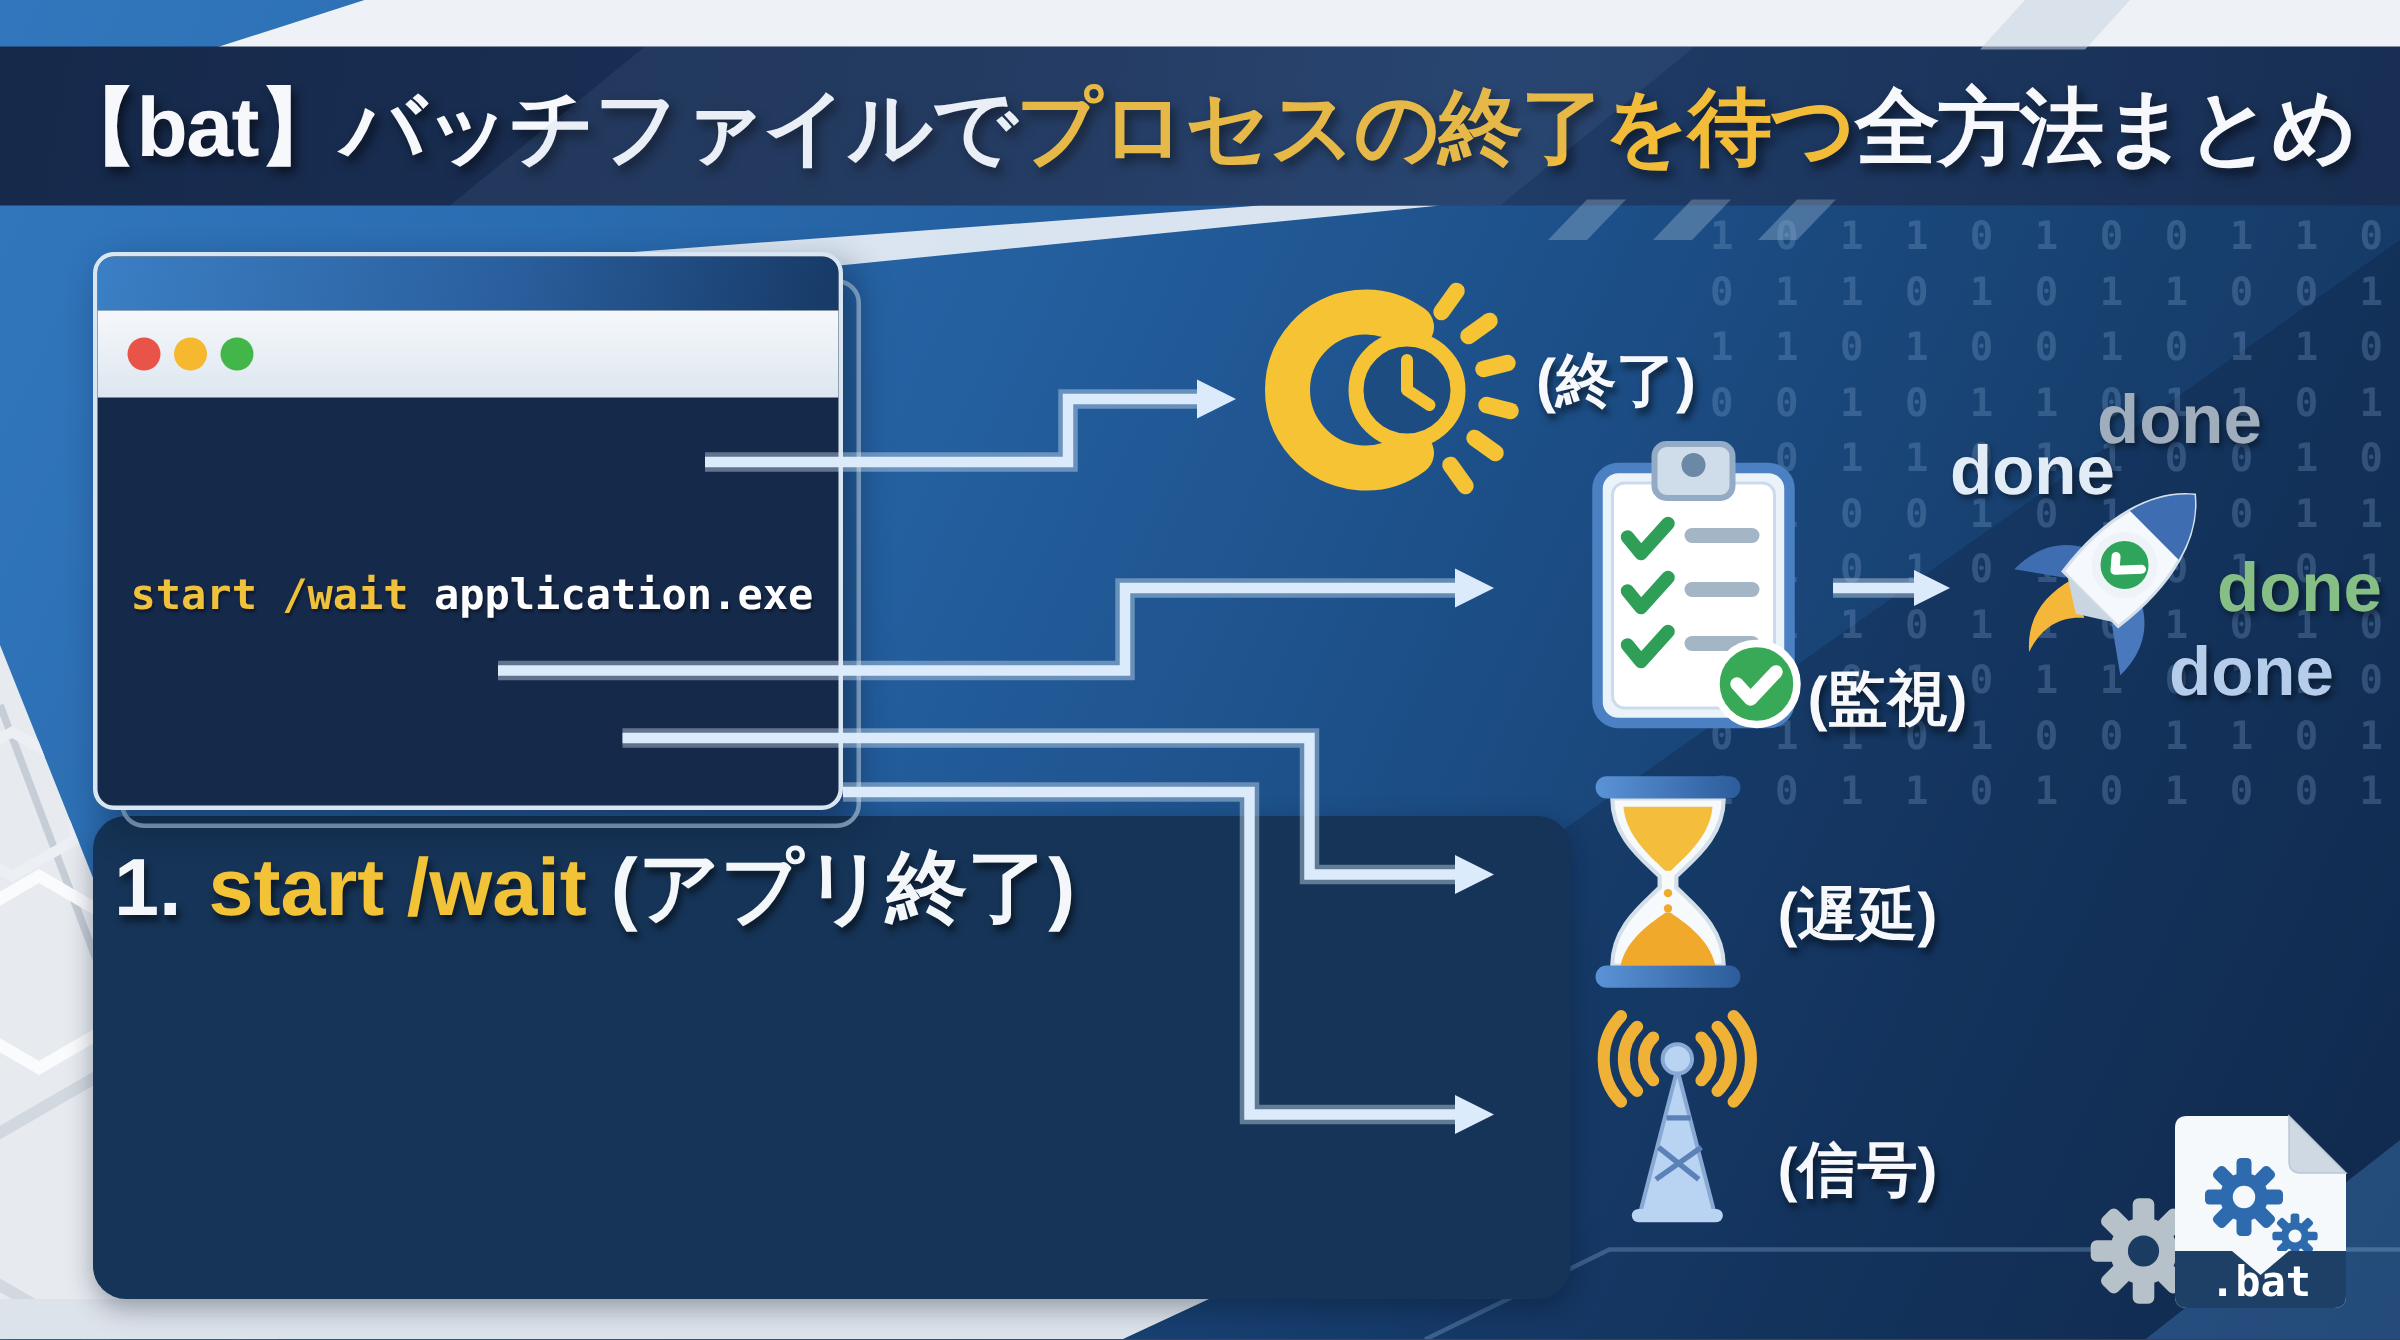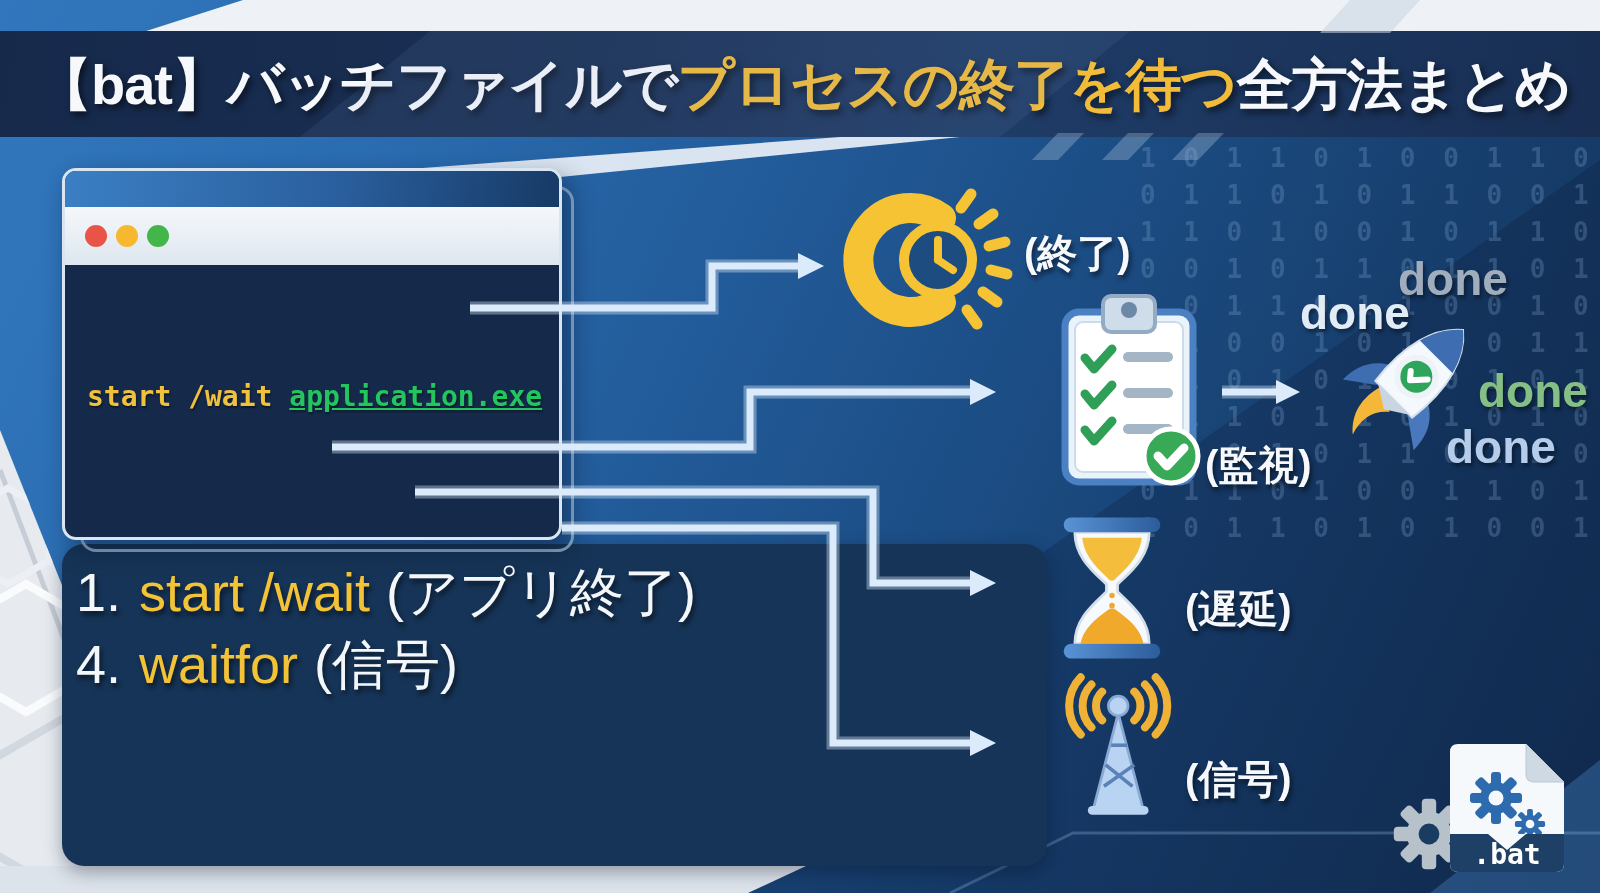--- a/index.html
+++ b/index.html
@@ -35,40 +35,40 @@
   .title-text{position:absolute;left:36px;top:0;height:106px;line-height:108px;
     font-size:56px;font-weight:bold;white-space:nowrap;letter-spacing:-1px;
     text-shadow:3px 4px 7px rgba(0,0,0,.6);}
   .t-white{color:#f6f8fb;}
   .t-yellow{color:#f2bc38;}
 
   
   .list-panel{left:62px;top:544px;width:985px;height:322px;border-radius:22px;
     background:#163457;box-shadow:0 6px 18px rgba(5,15,35,.35);}
   .method-list{left:76px;top:556px;width:980px;}
-  .method-item{height:72px;line-height:72px;font-size:54px;font-weight:normal;color:#f4f7fa;
+  .method-item{height:72px;line-height:72px;font-size:54px;font-weight:bold;color:#f4f7fa;
     white-space:nowrap;text-shadow:2px 4px 5px rgba(0,0,0,.55);}
   .method-item .num{margin-right:18px;}
   .method-item .cmd{color:#f2c237;}
   .method-item .amp{color:#f4f7fa;}
   .method-item .note{margin-left:16px;}
 
   
   .term-frame{left:80px;top:186px;width:494px;height:366px;border-radius:16px;
     border:3px solid rgba(176,205,232,.75);}
   .terminal{left:62px;top:168px;width:500px;height:372px;border-radius:14px;overflow:hidden;
     border:3px solid #d9e6f2;box-shadow:8px 10px 24px rgba(6,18,40,.45);background:#15294a;}
   .term-topbar{height:36px;background:linear-gradient(100deg,#3b7fc4 0%,#2a5f9e 55%,#173a66 100%);}
   .term-titlebar{height:58px;background:linear-gradient(180deg,#f5f8fb 0%,#dde6ef 100%);
     display:flex;align-items:center;padding-left:20px;}
   .dot{width:22px;height:22px;border-radius:50%;margin-right:9px;}
   .dot-red{background:#e85548;}.dot-yellow{background:#f5b82e;}.dot-green{background:#43b649;}
   .term-code{padding:22px 0 0 22px;font-family:"DejaVu Sans Mono",monospace;font-weight:bold;
     font-size:28px;line-height:44px;white-space:pre;text-shadow:1px 2px 2px rgba(0,0,0,.4);}
-  .cy{color:#f0c23c;}.cg{color:#85cc85;}.cw{color:#22c55e;text-decoration:underline;}.cgr{color:#b9cbdc;}
+  .cy{color:#f0c23c;}.cg{color:#85cc85;}.cw{color:#ffffff;}.cgr{color:#b9cbdc;}
 
   
   .icon-label{font-size:40px;font-weight:bold;color:#f6f8fb;white-space:nowrap;
     text-shadow:2px 4px 5px rgba(0,0,0,.55);}
   .done{font-size:46px;font-weight:bold;white-space:nowrap;text-shadow:2px 3px 4px rgba(0,0,0,.45);}
   .done-top{left:1398px;top:252px;color:#9fadbd;}
   .done-left{left:1300px;top:286px;color:#e2ecf6;}
   .done-right{left:1478px;top:364px;color:#85bf85;}
   .done-bottom{left:1446px;top:420px;color:#b5cdea;}
 
@@ -283,16 +283,15 @@
       <circle r="16"></circle>
         <circle r="7.5" fill="#f6f9fc"></circle>
     </g>
     <path d="M12 96 H126 V126 Q126 134 118 134 H20 Q12 134 12 126 Z" fill="#1e4066"></path>
     <path d="M50 96 L88 96 L69 112 Z" fill="#f6f9fc"></path>
     <text x="69" y="126" text-anchor="middle" font-family="DejaVu Sans Mono, monospace" font-size="28" font-weight="bold" fill="#ffffff">.bat</text>
   </svg>
 
   <div class="abs method-list">
     <div class="method-item"><span class="num">1.</span><span class="cmd">start /wait</span><span class="amp"></span><span class="cmd"></span><span class="note">(アプリ終了)</span></div>
-    <div class="method-item"><span class="num">4.</span><span class="cmd">waitfor</span><span class="amp"></span><span class="cmd"></span><span class="note">(信号)</span></div>
   </div>
 
 </div>
 
 </body></html>

